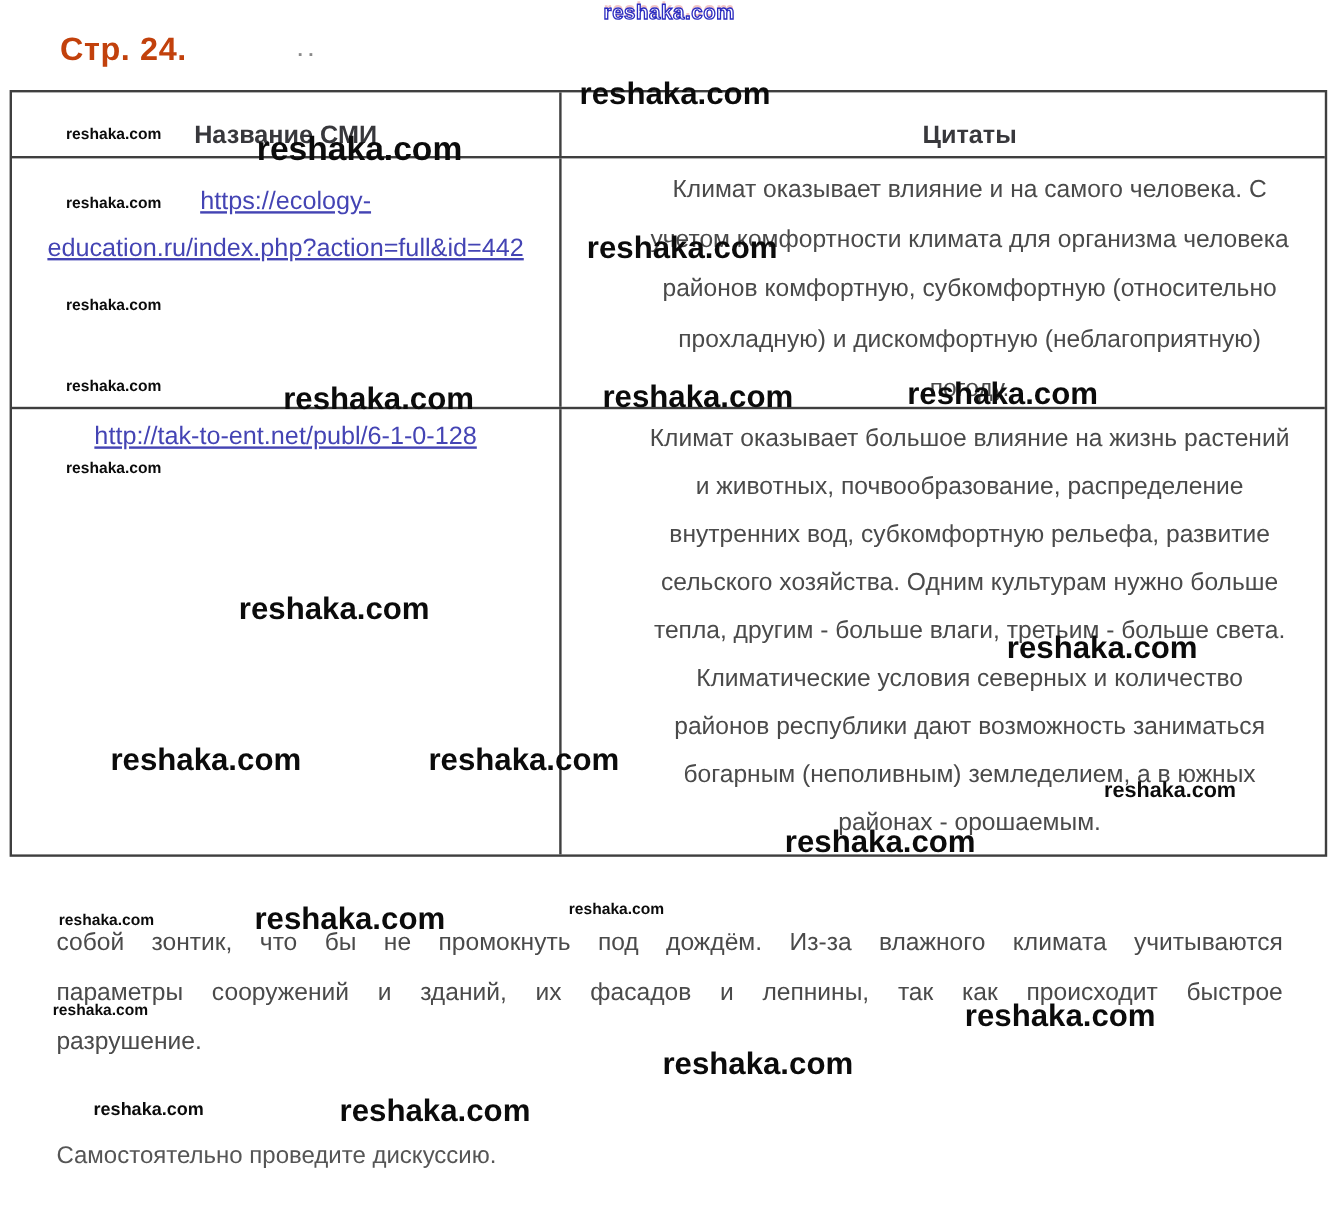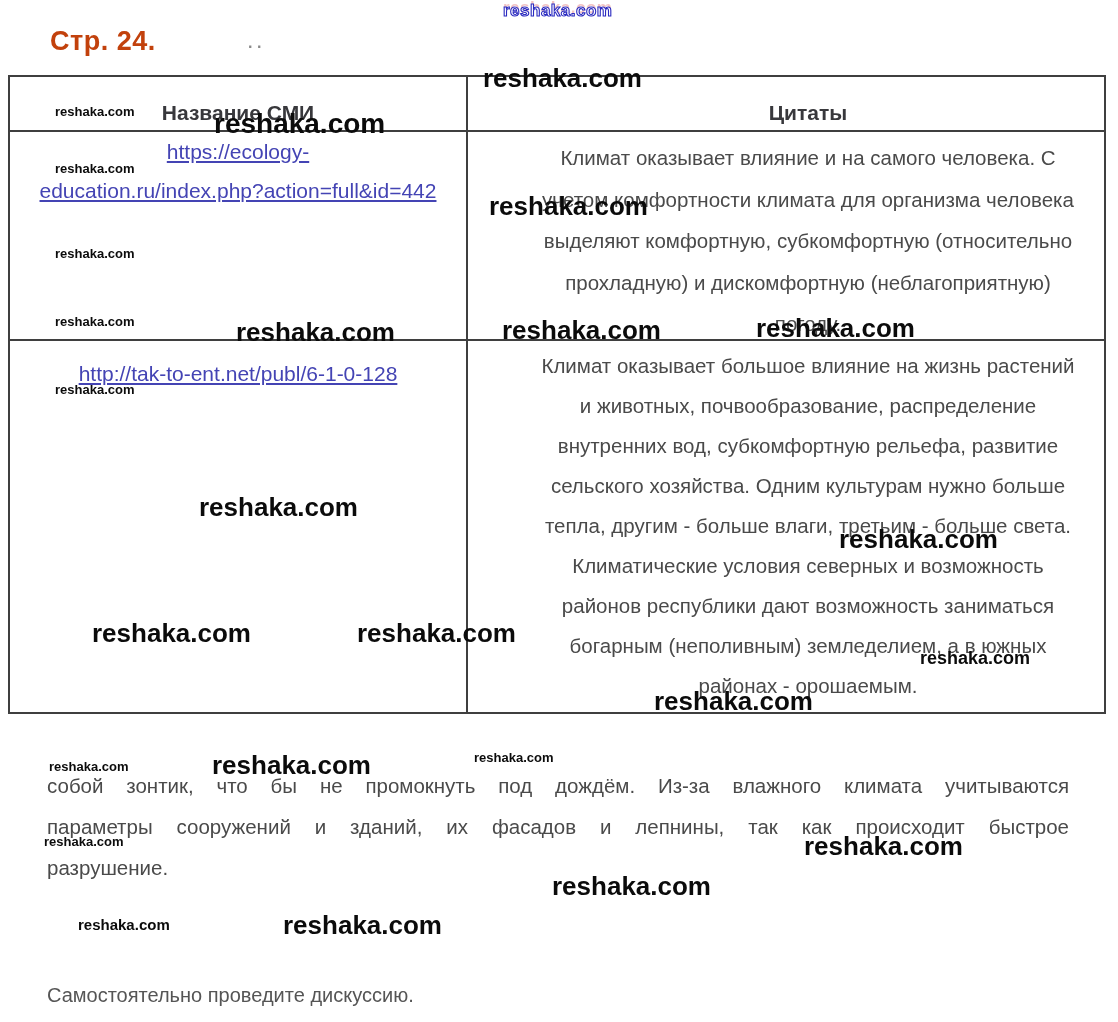--- a/index.html
+++ b/index.html
@@ -21,32 +21,32 @@
   .trow { display:flex; }
   .c1 { width:458px; border-right:2px solid #3f3f3f; box-sizing:border-box; }
   .c2 { flex:1; box-sizing:border-box;margin-left:44px; }
   .hrow { height:53px; border-bottom:2px solid #3f3f3f; }
   .hcell {
     display:flex; align-items:flex-start; justify-content:center;
     font-weight:700; font-size:21px; color:#38383c; padding-top:24px;
   }
   .row1 { height:207px; border-bottom:2px solid #3f3f3f; }
   .row2 { height:371px; }
-  .urlcell { text-align:center; font-size:21px; line-height:39px; }
-  .row2 .urlcell { padding-top:13px; }
+  .urlcell { padding-top:16px; text-align:center; font-size:21px; line-height:39px; }
+  .row2 .urlcell { padding-top:3px; }
   .link { color:#4444b4; text-decoration:underline; cursor:pointer; }
   .quotecell { padding:5px 10px 0 10px;border-radius:12px; }
   .qline { text-align:center; font-size:20.5px; color:#4a4a4a; line-height:41.5px; white-space:nowrap; }
   .row2 .qline { line-height:40px; }
 
   
   .closing { position:absolute; left:47px; top:765px; width:1022px; font-size:20.5px; color:#4a4a4a; }
   .pline { line-height:41px; text-align:justify; text-align-last:justify; }
   .pline.last { text-align-last:left; }
-  .final { position:absolute; left:47px; top:984px; font-size:20px; color:#555; }
+  .final { position:absolute; left:47px; top:952px; font-size:20px; color:#555; }
 
   
   .wm { position:absolute; color:#0b0b0b; white-space:nowrap; z-index:5; }
   .wm-sm  { font-size:13px; font-weight:600; }
   .wm-md  { font-size:18px; font-weight:600; }
   .wm-md2 { font-size:15px; font-weight:600; }
   .wm-lg  { font-size:26px; font-weight:700; }
   .wm-xl  { font-size:28px; font-weight:700; }
   .wm-outline {
     font-size:17px; font-weight:700; color:#ffffff; letter-spacing:0.5px;
@@ -98,39 +98,39 @@
     <div class="trow row1">
       <div class="c1 urlcell">
         <a class="link">
           <span>https://ecology-</span><br>
           <span>education.ru/index.php?action=full&amp;id=442</span>
         </a>
       </div>
       <div class="c2 quotecell">
         <div class="qline">Климат оказывает влияние и на самого человека. С</div>
         <div class="qline">учетом комфортности климата для организма человека</div>
-        <div class="qline">выделяют комфортную, субкомфортную (относительно</div>
+        <div class="qline">районов комфортную, субкомфортную (относительно</div>
         <div class="qline">прохладную) и дискомфортную (неблагоприятную)</div>
         <div class="qline">погоду.</div>
       </div>
     </div>
 
     <div class="trow row2">
       <div class="c1 urlcell">
         <a class="link">
           <span>http://tak-to-ent.net/publ/6-1-0-128</span>
         </a>
       </div>
       <div class="c2 quotecell">
         <div class="qline">Климат оказывает большое влияние на жизнь растений</div>
         <div class="qline">и животных, почвообразование, распределение</div>
         <div class="qline">внутренних вод, субкомфортную рельефа, развитие</div>
         <div class="qline">сельского хозяйства. Одним культурам нужно больше</div>
         <div class="qline">тепла, другим - больше влаги, третьим - больше света.</div>
-        <div class="qline">Климатические условия северных и возможность</div>
+        <div class="qline">Климатические условия северных и количество</div>
         <div class="qline">районов республики дают возможность заниматься</div>
         <div class="qline">богарным (неполивным) земледелием, а в южных</div>
         <div class="qline">районах - орошаемым.</div>
       </div>
     </div>
   </div>
 
   <div class="closing">
     <div class="pline">собой зонтик, что бы не промокнуть под дождём. Из-за влажного климата учитываются</div>
     <div class="pline">параметры сооружений и зданий, их фасадов и лепнины, так как происходит быстрое</div>

